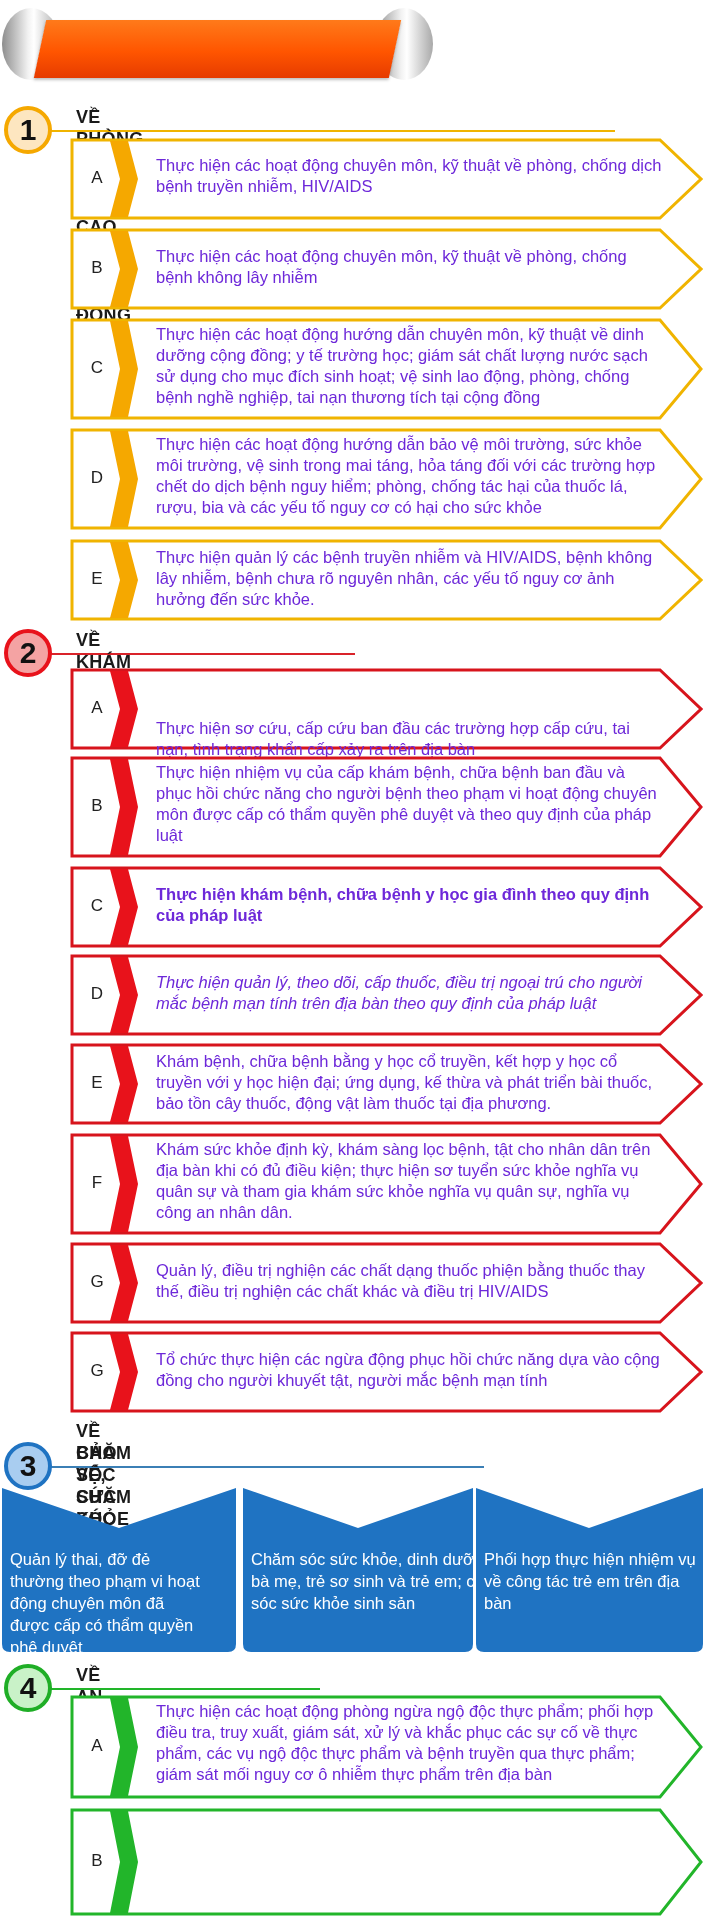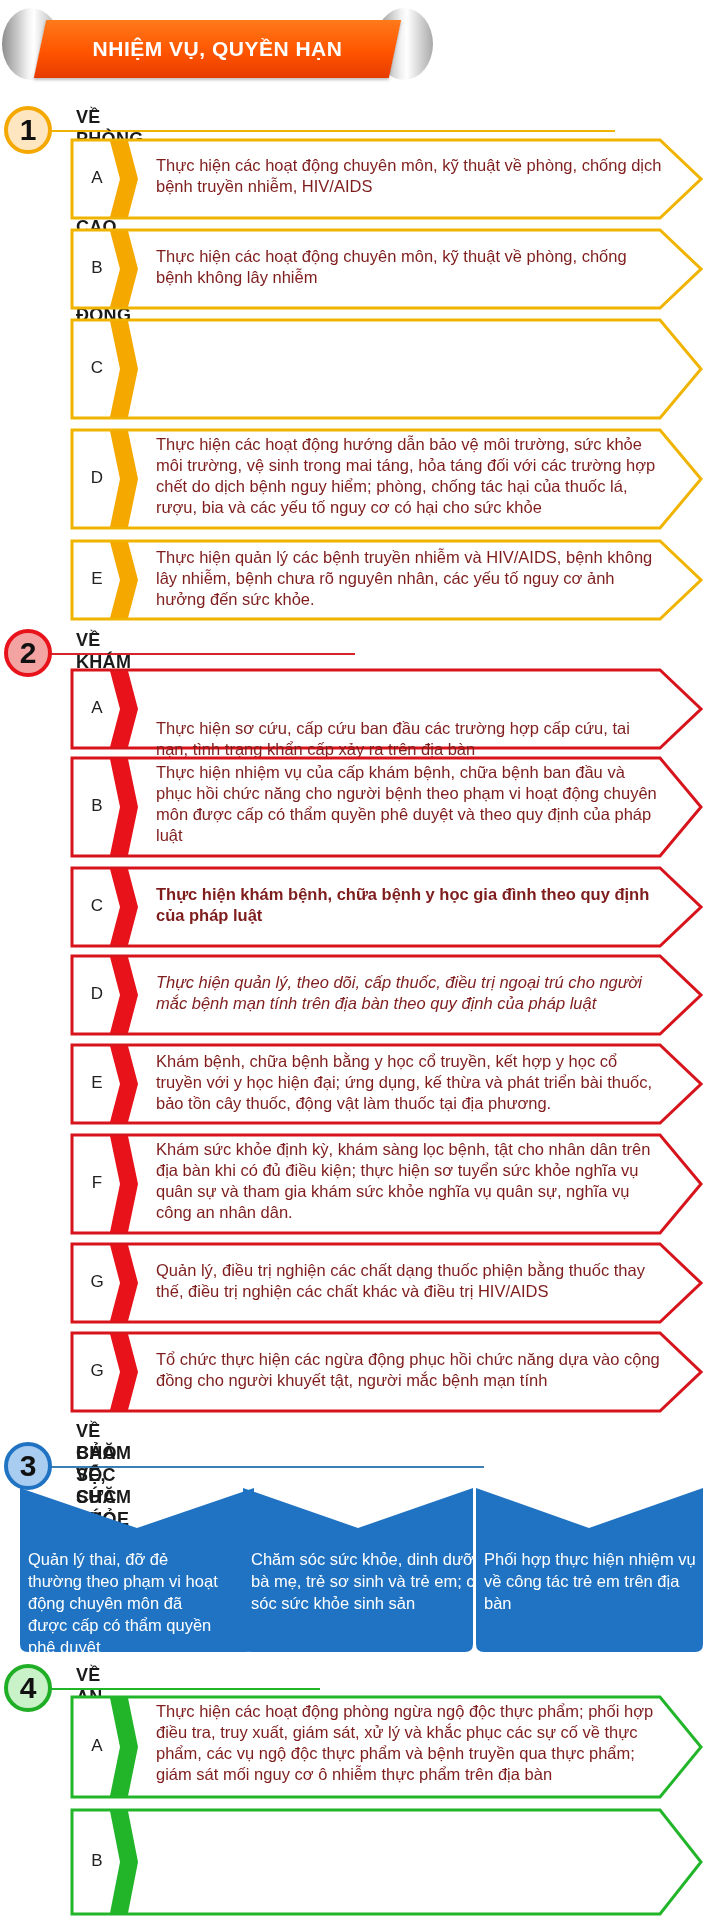--- a/index.html
+++ b/index.html
@@ -20,34 +20,33 @@
 
   .sec-head { position: absolute; left: 0; }
   .sec-circle { position: absolute; width: 48px; height: 48px; border-radius: 50%; border: 4px solid;
     box-sizing: border-box; text-align: center; font-weight: bold; font-size: 30px; line-height: 40px; color: #111; }
   .sec-title { position: absolute; left: 76px; font-weight: bold; font-size: 18px; color: #1a1a1a; letter-spacing: 0.3px; line-height: 22px; }
   .sec-line { position: absolute; left: 48px; height: 2px; }
 
   .card { position: absolute; left: 70px; width: 633px; }
   .card svg.shape { position: absolute; left: 0; top: 0; }
   .card .letter { position: absolute; left: 0; width: 54px; text-align: center; font-size: 17px; color: #222; }
-  .card .text { position: absolute; left: 86px; right: 40px; font-size: 16.5px; line-height: 21px; color: #7f1d1d; }
+  .card .text { position: absolute; left: 86px; right: 40px; font-size: 16.5px; line-height: 21px; color: #6d28d9; }
 
   .bcard { position: absolute; top: 1488px; height: 164px; }
   .bcard svg { position: absolute; left: 0; top: 0; }
   .bcard .btext { position: absolute; left: 8px; right: 6px; top: 60px; color: #ffffff; font-size: 16.5px; line-height: 22px; }
 </style>
 </head>
 <body>
 
 <div class="banner">
   <div class="banner-cap left"></div>
   <div class="banner-cap right"></div>
   <div class="banner-bar"></div>
-  <div class="banner-title">NHIỆM VỤ, QUYỀN HẠN</div>
 </div>
 
 <div class="sec-head" style="top:104px;">
   <div class="sec-line" style="top:26px; width:567px; background:#f0b400;"></div>
   <div class="sec-circle" style="left:4px; top:2px; border-color:#f5a800; background:#fde6c0;"><span>1</span></div>
   <div class="sec-title" style="top:2px;">VỀ PHÒNG BỆNH VÀ NÂNG CAO SỨC KHỎE CỘNG ĐỒNG</div>
 </div>
 
 <div class="card" style="top:138px; height:82px;">
   <svg class="shape" width="633" height="82">
@@ -64,20 +63,21 @@
     </svg>
   <div class="letter" style="top:30px;">B</div>
   <div class="text" style="top:18px;">Thực hiện các hoạt động chuyên môn, kỹ thuật về phòng, chống bệnh không lây nhiễm</div>
 </div>
 <div class="card" style="top:318px; height:102px;">
   <svg class="shape" width="633" height="102">
       <polygon points="2,2 590,2 631,51 590,100 2,100" fill="#fff" stroke="#f0b400" stroke-width="3"></polygon>
       <polygon points="40,3 58,3 68,51 58,99 40,99 50,51" fill="#f5a800"></polygon>
     </svg>
   <div class="letter" style="top:40px;">C</div>
+  <div class="text" style="top:6px;">Thực hiện các hoạt động hướng dẫn chuyên môn, kỹ thuật về dinh dưỡng cộng đồng; y tế trường học; giám sát chất lượng nước sạch sử dụng cho mục đích sinh hoạt; vệ sinh lao động, phòng, chống bệnh nghề nghiệp, tai nạn thương tích tại cộng đồng</div>
 </div>
 <div class="card" style="top:428px; height:102px;">
   <svg class="shape" width="633" height="102">
       <polygon points="2,2 590,2 631,51 590,100 2,100" fill="#fff" stroke="#f0b400" stroke-width="3"></polygon>
       <polygon points="40,3 58,3 68,51 58,99 40,99 50,51" fill="#f5a800"></polygon>
     </svg>
   <div class="letter" style="top:40px;">D</div>
   <div class="text" style="top:6px;">Thực hiện các hoạt động hướng dẫn bảo vệ môi trường, sức khỏe môi trường, vệ sinh trong mai táng, hỏa táng đối với các trường hợp chết do dịch bệnh nguy hiểm; phòng, chống tác hại của thuốc lá, rượu, bia và các yếu tố nguy cơ có hại cho sức khỏe</div>
 </div>
 <div class="card" style="top:539px; height:82px;">
@@ -160,21 +160,21 @@
   <div class="text" style="top:18px;">Tổ chức thực hiện các ngừa động phục hồi chức năng dựa vào cộng đồng cho người khuyết tật, người mắc bệnh mạn tính</div>
 </div>
 
 <div class="sec-head" style="top:1418px;">
   <div class="sec-line" style="top:48px; width:436px; background:#3b7fb5;"></div>
   <div class="sec-circle" style="left:4px; top:24px; border-color:#1f73c2; background:#a9cdf0;"><span>3</span></div>
   <div class="sec-title" style="top:2px;">VỀ BẢO VỆ, CHĂM SÓC BÀ MẸ VÀ TRẺ EM,</div>
   <div class="sec-title" style="top:24px;">CHĂM SÓC SỨC KHỎE SINH SẢN</div>
 </div>
 
-<div class="bcard" style="left:20px; width:208px;">
+<div class="bcard" style="left:2px; width:208px;">
   <svg width="234" height="164">
       <path d="M0,0 L117,40 L234,0 L234,156 Q234,164 226,164 L8,164 Q0,164 0,156 Z" fill="#1f73c2"></path>
     </svg>
   <div class="btext">Quản lý thai, đỡ đẻ thường theo phạm vi hoạt động chuyên môn đã được cấp có thẩm quyền phê duyệt</div>
 </div>
 <div class="bcard" style="left:243px; width:278px;">
   <svg width="230" height="164">
       <path d="M0,0 L115,40 L230,0 L230,156 Q230,164 222,164 L8,164 Q0,164 0,156 Z" fill="#1f73c2"></path>
     </svg>
   <div class="btext">Chăm sóc sức khỏe, dinh dưỡng bà mẹ, trẻ sơ sinh và trẻ em; chăm sóc sức khỏe sinh sản</div>

